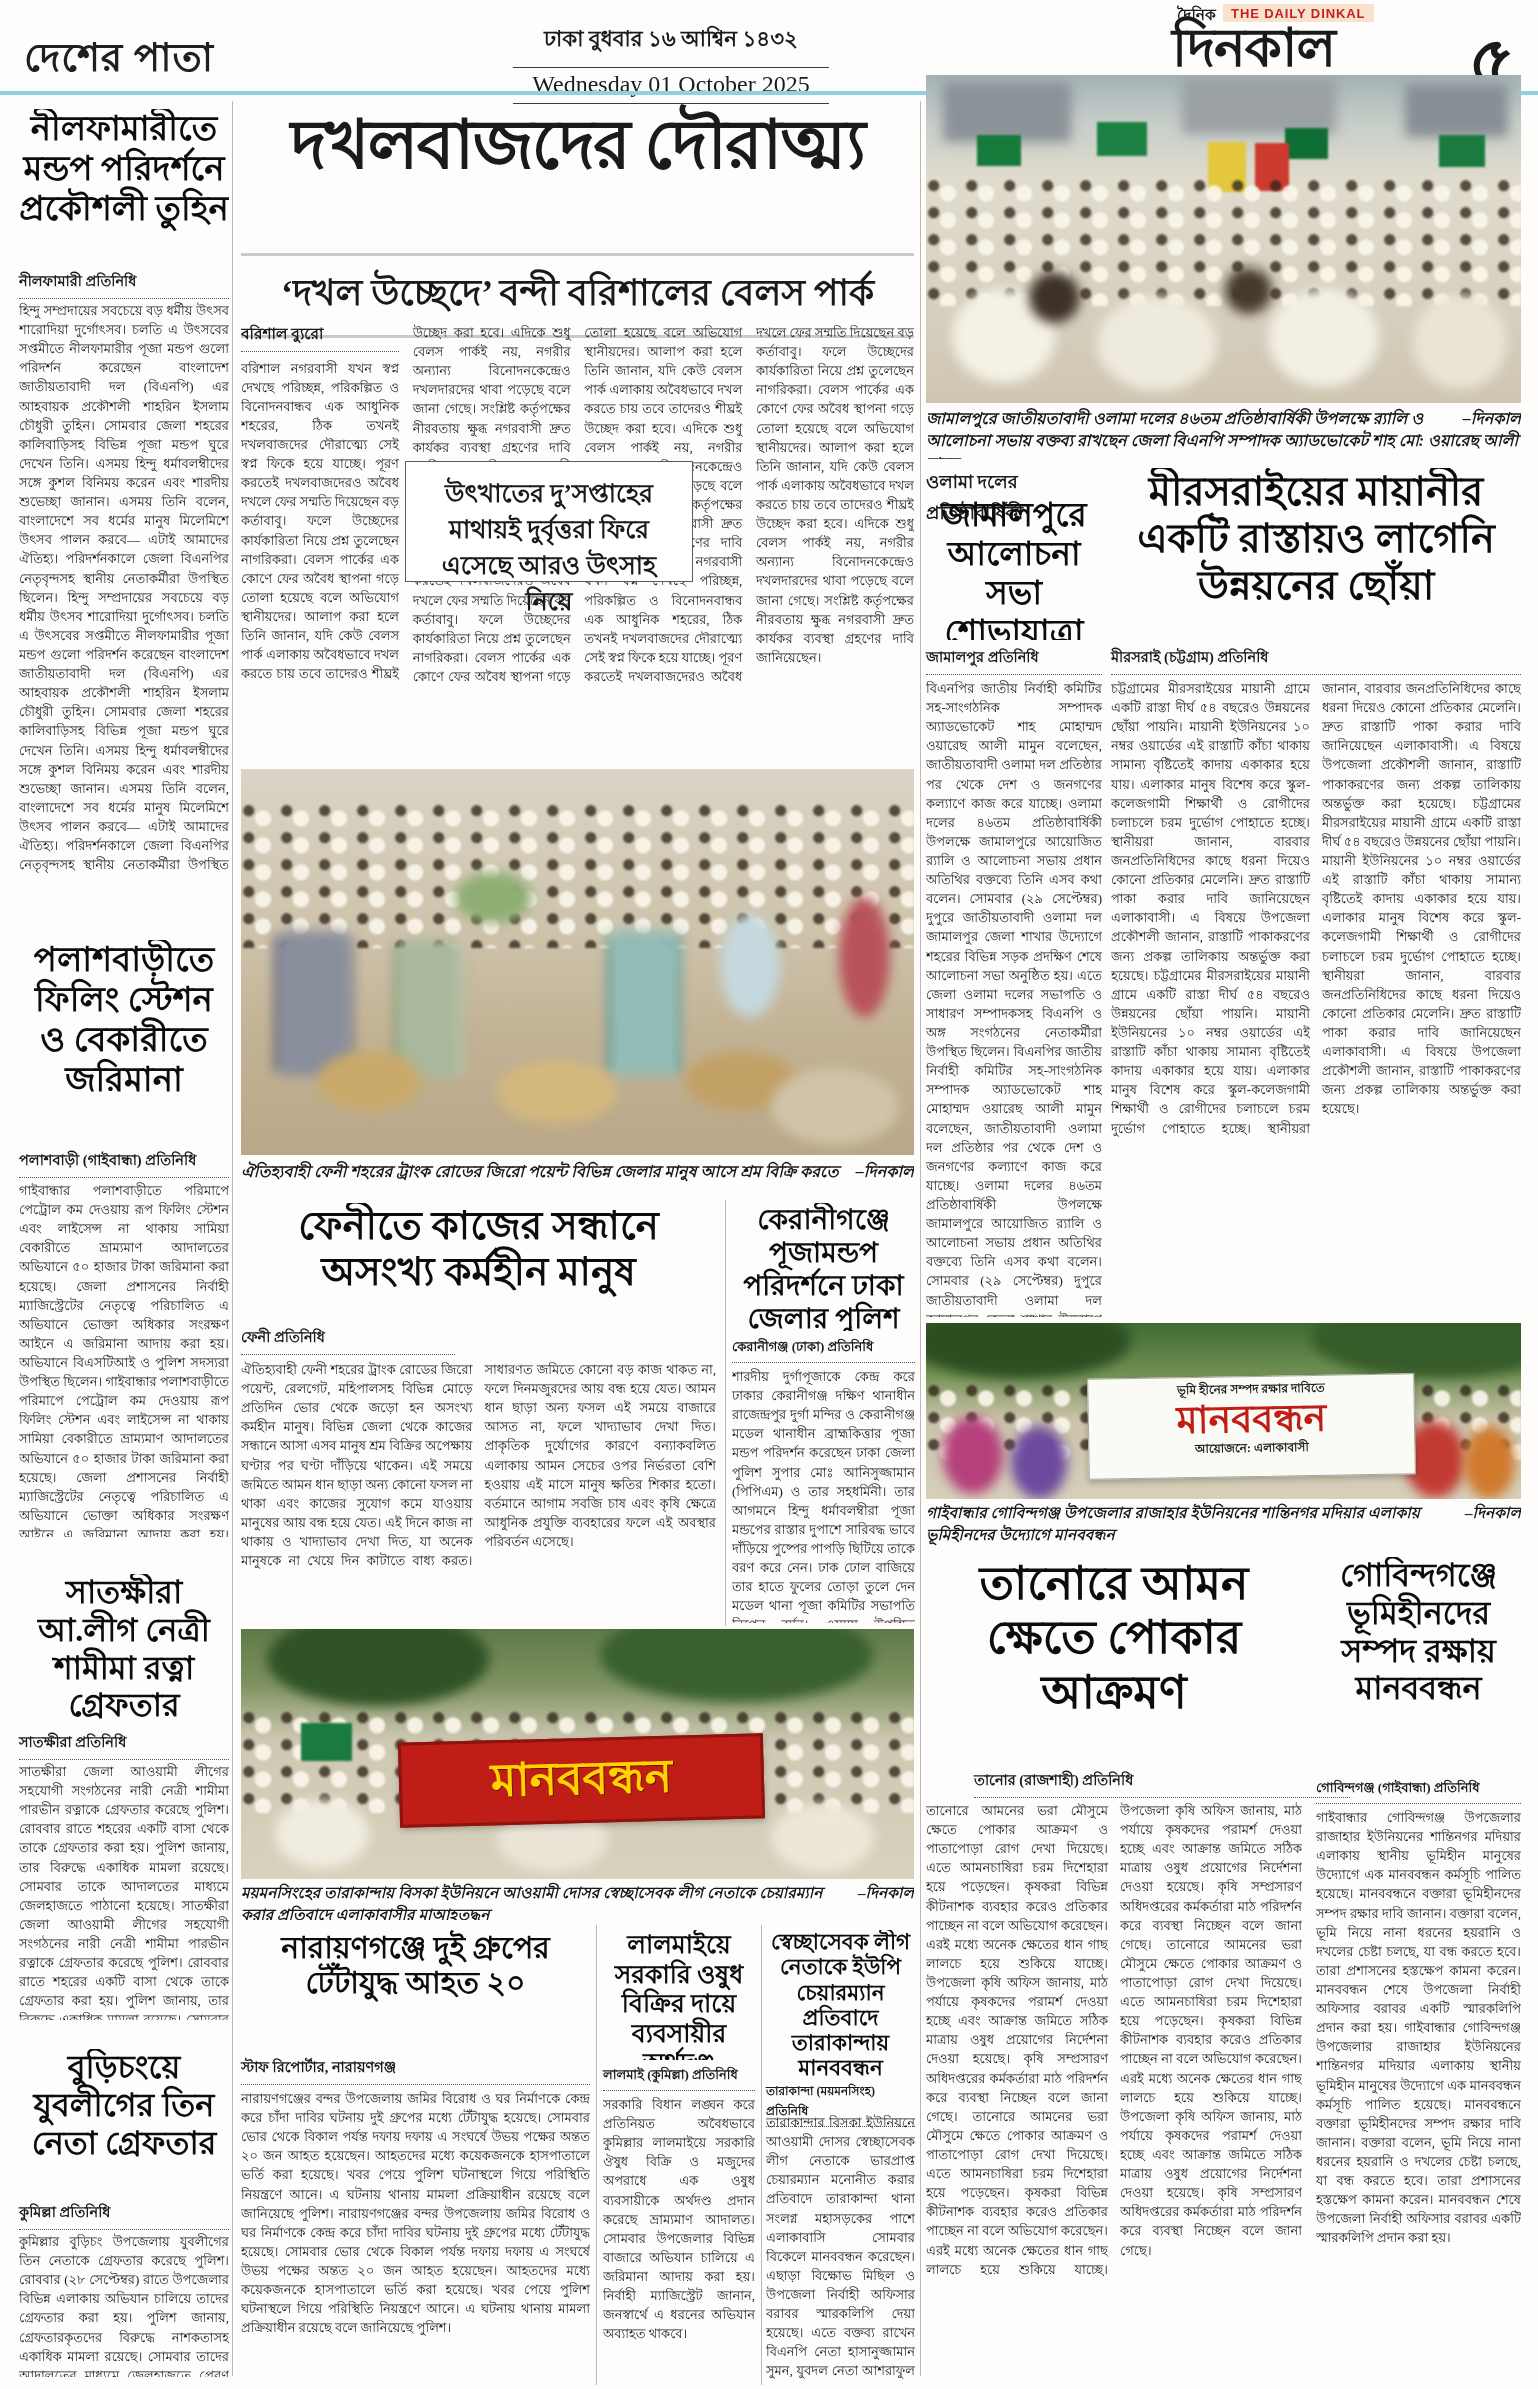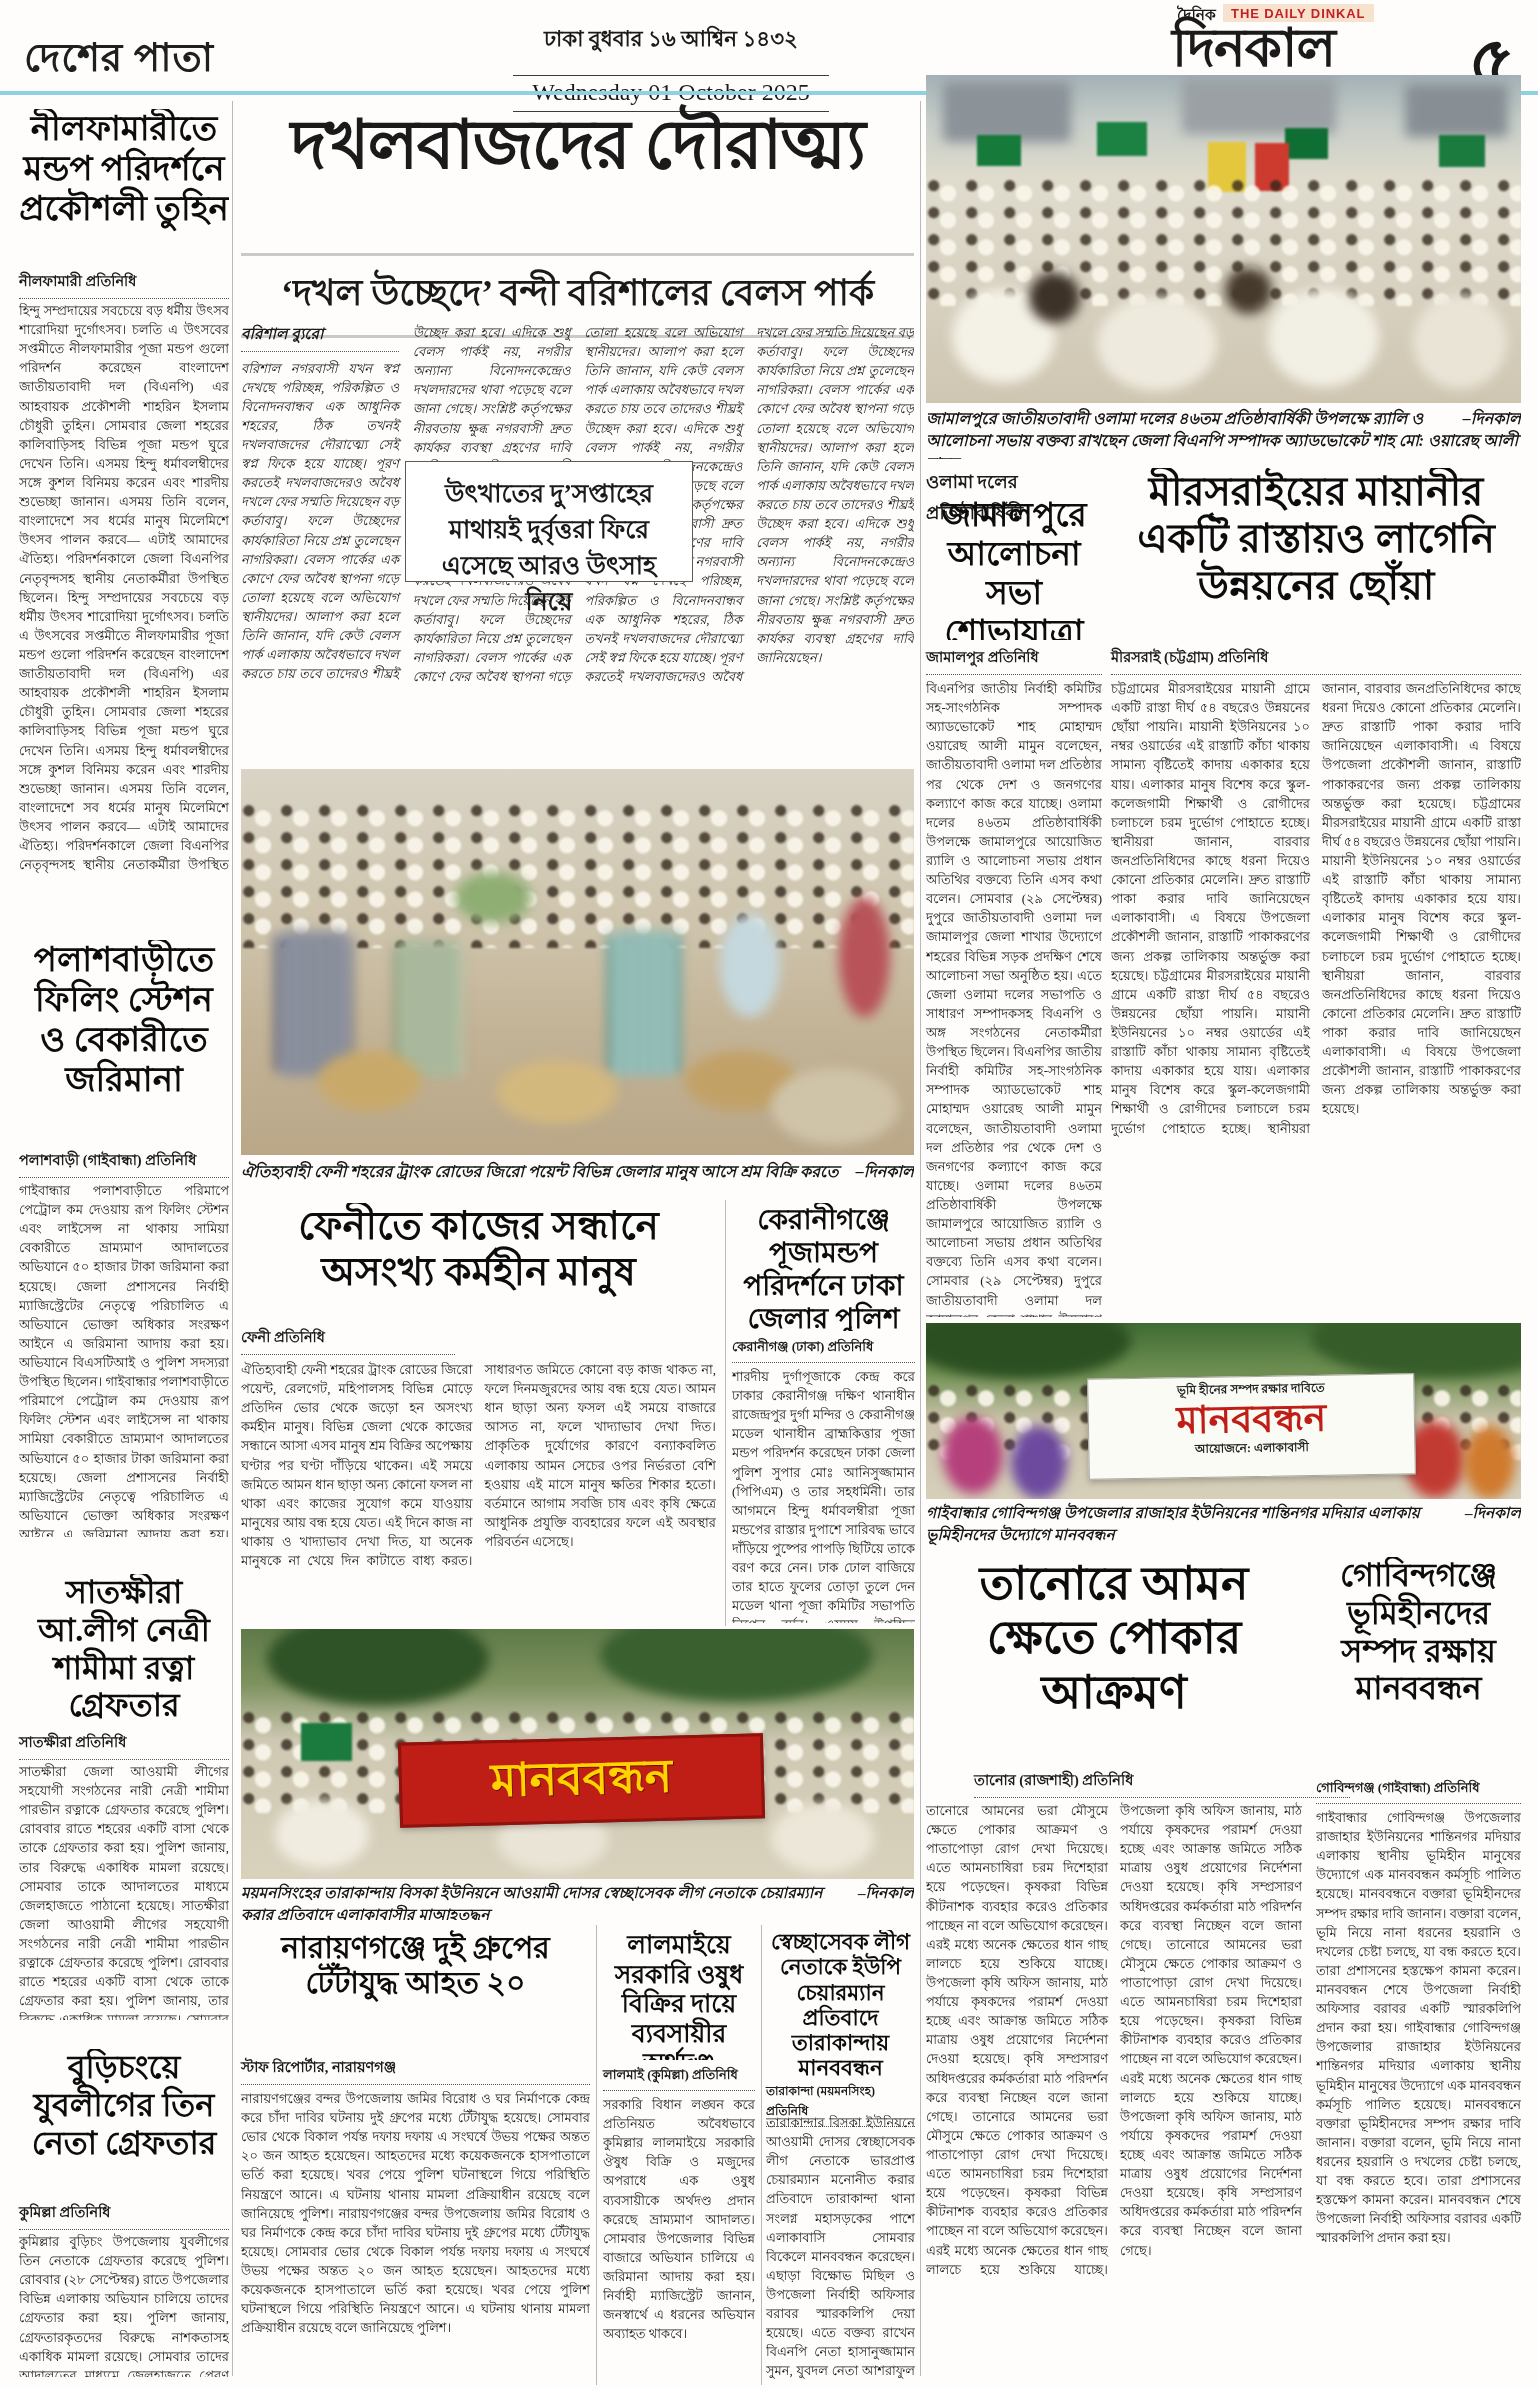--- a/index.html
+++ b/index.html
@@ -2,21 +2,21 @@
 <html style="font-size:13.7px"><head>
 <meta charset="utf-8">
 <style>
   html,body{margin:0;padding:0;background:#e9e9e9;}
   .page{position:relative;width:1538px;height:2389px;background:#fefdfb;margin:0 auto;
         font-family:"Liberation Serif","DejaVu Serif",serif;color:#1a1a1a;overflow:hidden;}
   .abs{position:absolute;}
   
   .section-title{font-size:39px;font-weight:800;color:#1f1f1f;letter-spacing:0.9px;}
   .dateblock{text-align:center;}
-  .date-bn{font-size:21.4px;font-weight:bold;padding-bottom:17px;border-bottom:1.7px solid #3c3c3c;}
+  .date-bn{font-size:21.4px;font-weight:bold;padding-bottom:9px;border-bottom:1.7px solid #3c3c3c;}
   .date-en{font-size:24px;padding:3.4px 0 4.3px;border-bottom:1.7px solid #3c3c3c;}
   .masthead{line-height:1;}
   .mast-top{display:flex;align-items:flex-end;gap:6.8px;margin-left:5.1px;}
   .mast-pre{font-size:15.4px;font-weight:bold;}
   .mast-en{background:#f6e2cd;color:#c42126;font-weight:800;font-size:13px;letter-spacing:0.9px;padding:2.6px 8.5px;font-family:"Liberation Sans",sans-serif;}
   .mast-name{font-size:53px;font-weight:800;letter-spacing:-0.9px;}
   .mast-tagline{font-size:14.5px;font-weight:bold;text-align:center;margin-top:3.4px;}
   .pageno{font-size:73px;font-weight:800;}
   .teal-rule{background:#8ed2e2;height:4.3px;left:0;width:1538px;top:91px;}
   .vrule{background:#b9b9b9;width:0.9px;}
@@ -97,21 +97,21 @@
   <div class="abs body-text" style="left:19px;top:1762px;width:210px;height:258px;">সাতক্ষীরা জেলা আওয়ামী লীগের সহযোগী সংগঠনের নারী নেত্রী শামীমা পারভীন রত্নাকে গ্রেফতার করেছে পুলিশ। রোববার রাতে শহরের একটি বাসা থেকে তাকে গ্রেফতার করা হয়। পুলিশ জানায়, তার বিরুদ্ধে একাধিক মামলা রয়েছে। সোমবার তাকে আদালতের মাধ্যমে জেলহাজতে পাঠানো হয়েছে। সাতক্ষীরা জেলা আওয়ামী লীগের সহযোগী সংগঠনের নারী নেত্রী শামীমা পারভীন রত্নাকে গ্রেফতার করেছে পুলিশ। রোববার রাতে শহরের একটি বাসা থেকে তাকে গ্রেফতার করা হয়। পুলিশ জানায়, তার বিরুদ্ধে একাধিক মামলা রয়েছে। সোমবার তাকে আদালতের মাধ্যমে জেলহাজতে পাঠানো হয়েছে।</div>
 
   <div class="abs art-headline" style="left:19px;top:2049px;width:210px;height:145px;font-size:32px;">বুড়িচংয়ে যুবলীগের তিন নেতা গ্রেফতার</div>
   <div class="abs byline" style="left:19px;top:2201px;width:210px;">কুমিল্লা প্রতিনিধি</div>
   <div class="abs body-text" style="left:19px;top:2232px;width:210px;height:145px;">কুমিল্লার বুড়িচং উপজেলায় যুবলীগের তিন নেতাকে গ্রেফতার করেছে পুলিশ। রোববার (২৮ সেপ্টেম্বর) রাতে উপজেলার বিভিন্ন এলাকায় অভিযান চালিয়ে তাদের গ্রেফতার করা হয়। পুলিশ জানায়, গ্রেফতারকৃতদের বিরুদ্ধে নাশকতাসহ একাধিক মামলা রয়েছে। সোমবার তাদের আদালতের মাধ্যমে জেলহাজতে প্রেরণ করা হয়েছে।</div>
 
   <div class="abs main-head" style="left:241px;top:101px;width:673px;height:145px;">দখলবাজদের দৌরাত্ম্য</div>
   <div class="abs deck" style="left:241px;top:253px;width:673px;">‘দখল উচ্ছেদে’ বন্দী বরিশালের বেলস পার্ক</div>
 
   <div class="abs" style="left:241px;top:323px;width:673px;height:441px;">
-    <div class="cols-4 body-text" style="height:441px;font-style:italic;">
+    <div class="cols-4 body-text" style="height:441px;">
       <div class="lead-byline">বরিশাল ব্যুরো</div>
       <span>বরিশাল নগরবাসী যখন স্বপ্ন দেখছে পরিচ্ছন্ন, পরিকল্পিত ও বিনোদনবান্ধব এক আধুনিক শহরের, ঠিক তখনই দখলবাজদের দৌরাত্ম্যে সেই স্বপ্ন ফিকে হয়ে যাচ্ছে। পূরণ করতেই দখলবাজদেরও অবৈধ দখলে ফের সম্মতি দিয়েছেন বড় কর্তাবাবু। ফলে উচ্ছেদের কার্যকারিতা নিয়ে প্রশ্ন তুলেছেন নাগরিকরা। বেলস পার্কের এক কোণে ফের অবৈধ স্থাপনা গড়ে তোলা হয়েছে বলে অভিযোগ স্থানীয়দের। আলাপ করা হলে তিনি জানান, যদি কেউ বেলস পার্ক এলাকায় অবৈধভাবে দখল করতে চায় তবে তাদেরও শীঘ্রই উচ্ছেদ করা হবে। এদিকে শুধু বেলস পার্কই নয়, নগরীর অন্যান্য বিনোদনকেন্দ্রেও দখলদারদের থাবা পড়েছে বলে জানা গেছে। সংশ্লিষ্ট কর্তৃপক্ষের নীরবতায় ক্ষুব্ধ নগরবাসী দ্রুত কার্যকর ব্যবস্থা গ্রহণের দাবি জানিয়েছেন। বরিশাল নগরবাসী যখন স্বপ্ন দেখছে পরিচ্ছন্ন, পরিকল্পিত ও বিনোদনবান্ধব এক আধুনিক শহরের, ঠিক তখনই দখলবাজদের দৌরাত্ম্যে সেই স্বপ্ন ফিকে হয়ে যাচ্ছে। পূরণ করতেই দখলবাজদেরও অবৈধ দখলে ফের সম্মতি দিয়েছেন বড় কর্তাবাবু। ফলে উচ্ছেদের কার্যকারিতা নিয়ে প্রশ্ন তুলেছেন নাগরিকরা। বেলস পার্কের এক কোণে ফের অবৈধ স্থাপনা গড়ে তোলা হয়েছে বলে অভিযোগ স্থানীয়দের। আলাপ করা হলে তিনি জানান, যদি কেউ বেলস পার্ক এলাকায় অবৈধভাবে দখল করতে চায় তবে তাদেরও শীঘ্রই উচ্ছেদ করা হবে। এদিকে শুধু বেলস পার্কই নয়, নগরীর অন্যান্য বিনোদনকেন্দ্রেও দখলদারদের থাবা পড়েছে বলে জানা গেছে। সংশ্লিষ্ট কর্তৃপক্ষের নীরবতায় ক্ষুব্ধ নগরবাসী দ্রুত কার্যকর ব্যবস্থা গ্রহণের দাবি জানিয়েছেন। বরিশাল নগরবাসী যখন স্বপ্ন দেখছে পরিচ্ছন্ন, পরিকল্পিত ও বিনোদনবান্ধব এক আধুনিক শহরের, ঠিক তখনই দখলবাজদের দৌরাত্ম্যে সেই স্বপ্ন ফিকে হয়ে যাচ্ছে। পূরণ করতেই দখলবাজদেরও অবৈধ দখলে ফের সম্মতি দিয়েছেন বড় কর্তাবাবু। ফলে উচ্ছেদের কার্যকারিতা নিয়ে প্রশ্ন তুলেছেন নাগরিকরা। বেলস পার্কের এক কোণে ফের অবৈধ স্থাপনা গড়ে তোলা হয়েছে বলে অভিযোগ স্থানীয়দের। আলাপ করা হলে তিনি জানান, যদি কেউ বেলস পার্ক এলাকায় অবৈধভাবে দখল করতে চায় তবে তাদেরও শীঘ্রই উচ্ছেদ করা হবে। এদিকে শুধু বেলস পার্কই নয়, নগরীর অন্যান্য বিনোদনকেন্দ্রেও দখলদারদের থাবা পড়েছে বলে জানা গেছে। সংশ্লিষ্ট কর্তৃপক্ষের নীরবতায় ক্ষুব্ধ নগরবাসী দ্রুত কার্যকর ব্যবস্থা গ্রহণের দাবি জানিয়েছেন।</span>
     </div>
   </div>
   <div class="abs pullquote" style="left:369px;top:461px;width:262px;height:92px;margin-left:36px;">উৎখাতের দু’সপ্তাহের মাথায়ই দুর্বৃত্তরা ফিরে এসেছে আরও উৎসাহ নিয়ে</div>
 
   <div class="abs photo" style="left:241px;top:769px;width:673px;height:386px;">
     <div class="abs" style="left:0;top:0;width:673px;height:386px;background:linear-gradient(180deg,#d9d4c6 0%,#cfc5ae 38%,#c3b396 68%,#b9a788 100%);"></div>
     <div class="crowd" style="left:0;top:34px;width:673px;height:145px;"></div>
     <div class="blob" style="left:34px;top:162px;width:77px;height:145px;background:repeating-linear-gradient(90deg,#47506e 0 6.8px,#e8e6dd 6.8px 12px);border-radius:10.3px;"></div>

